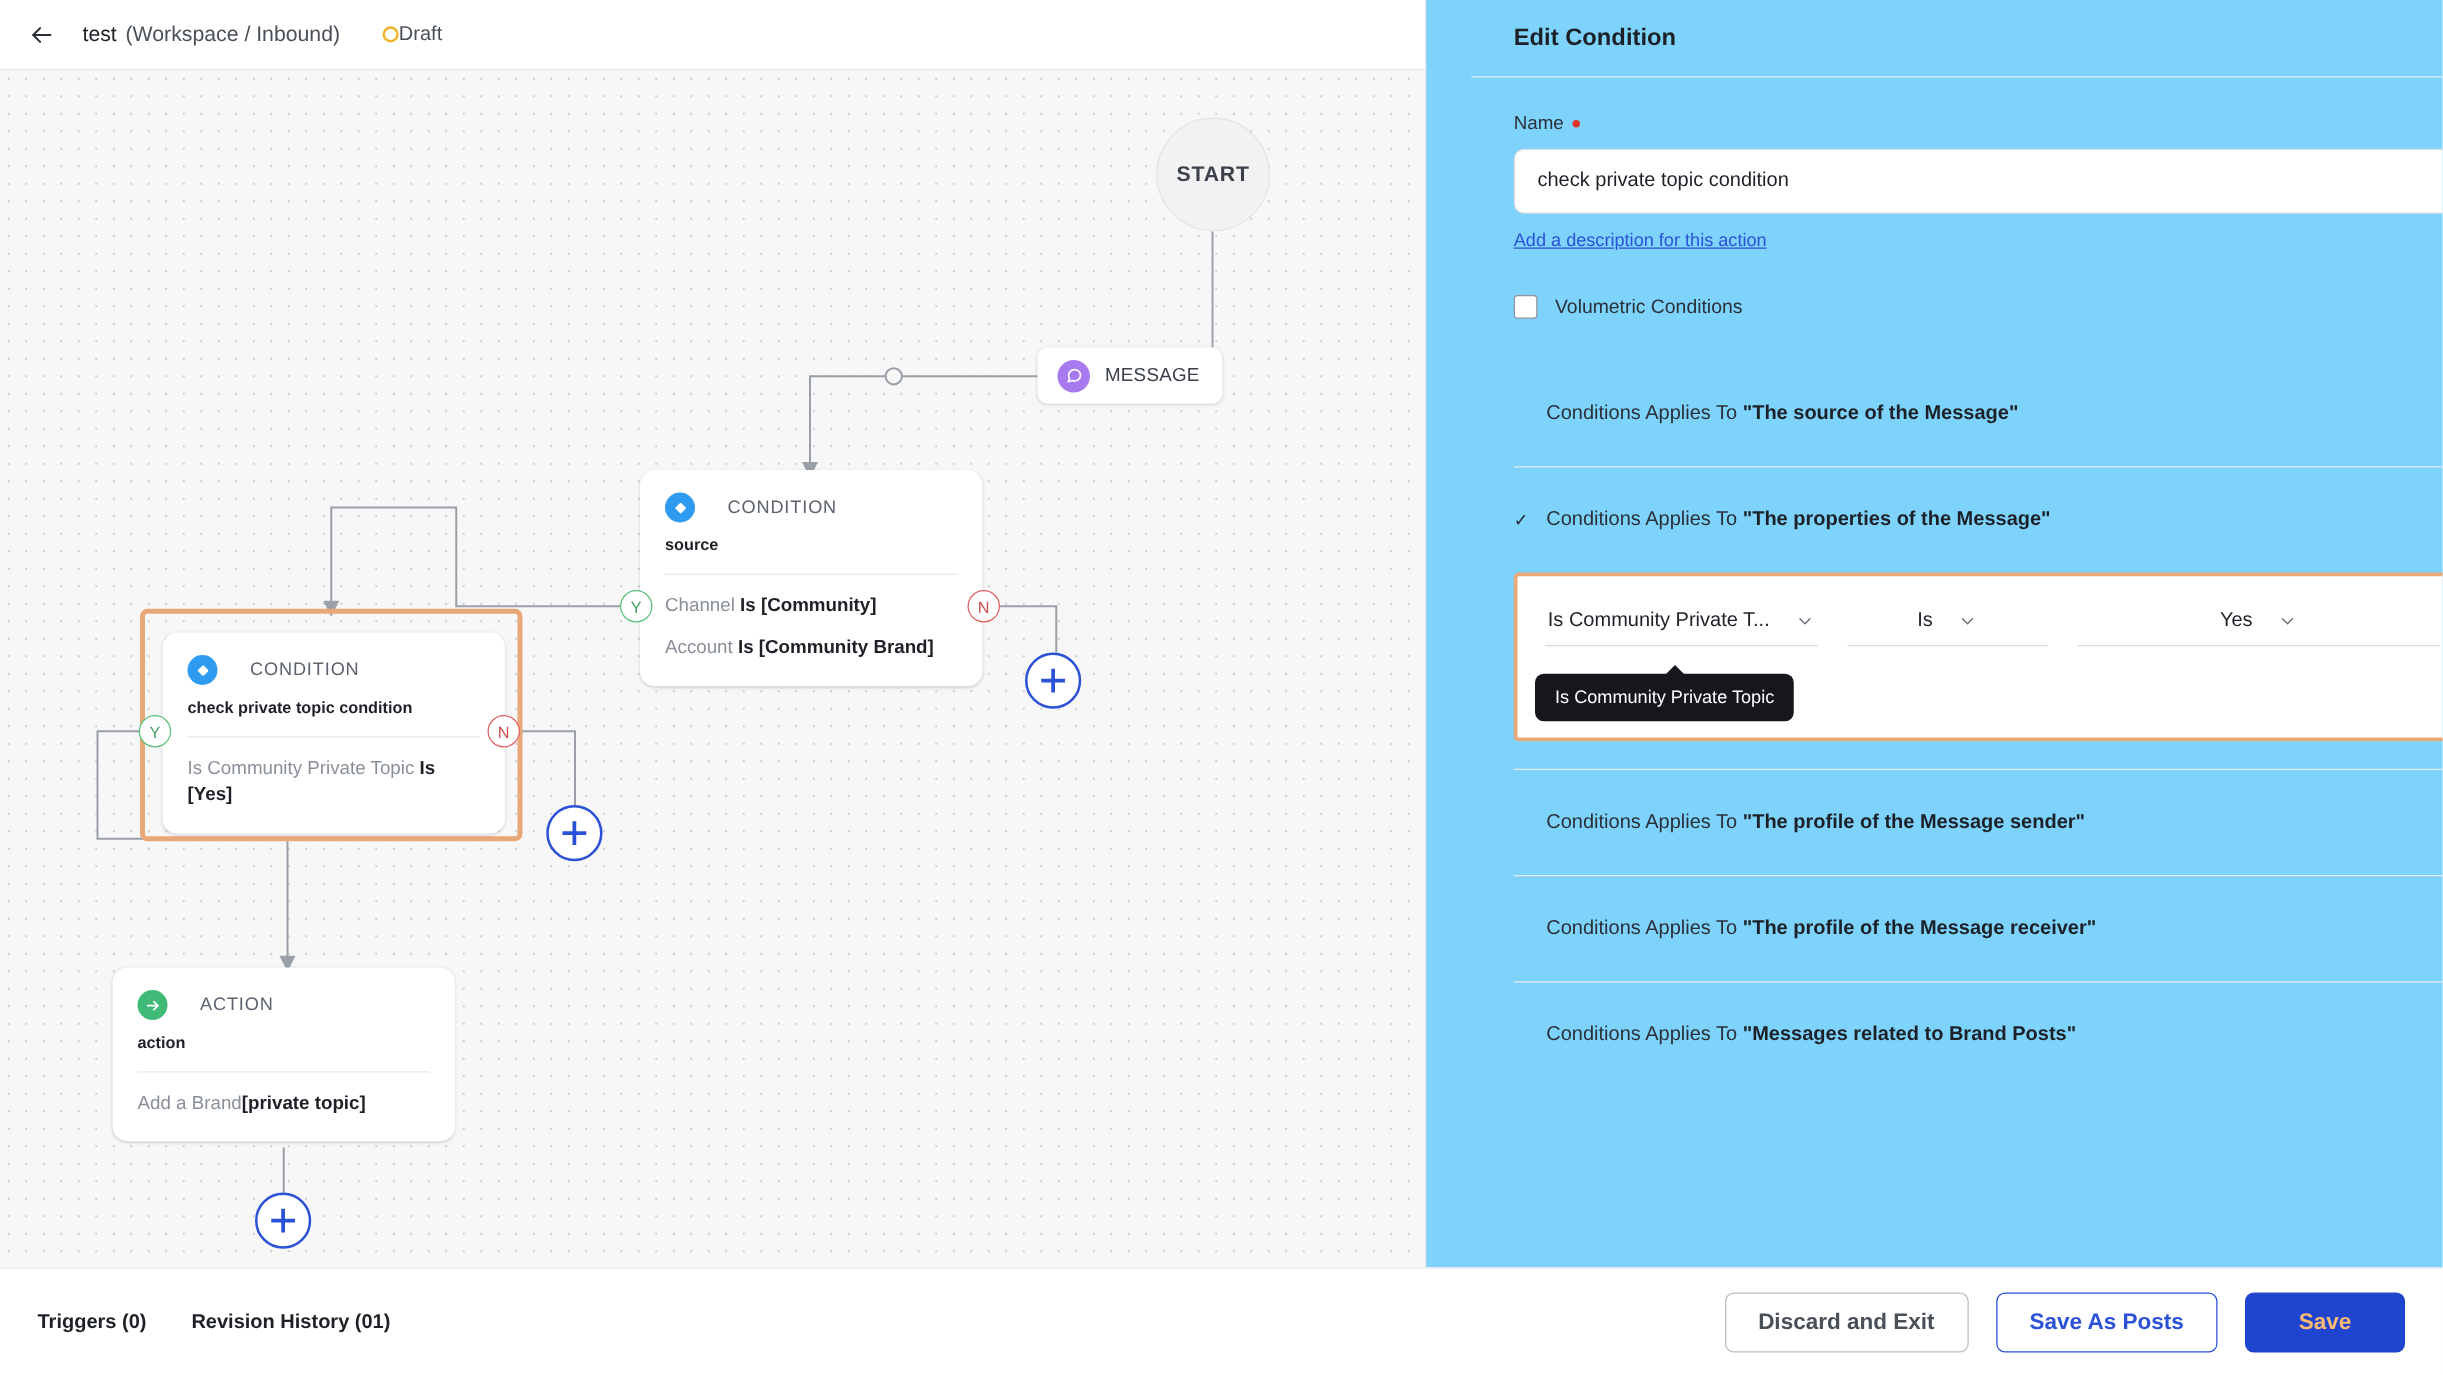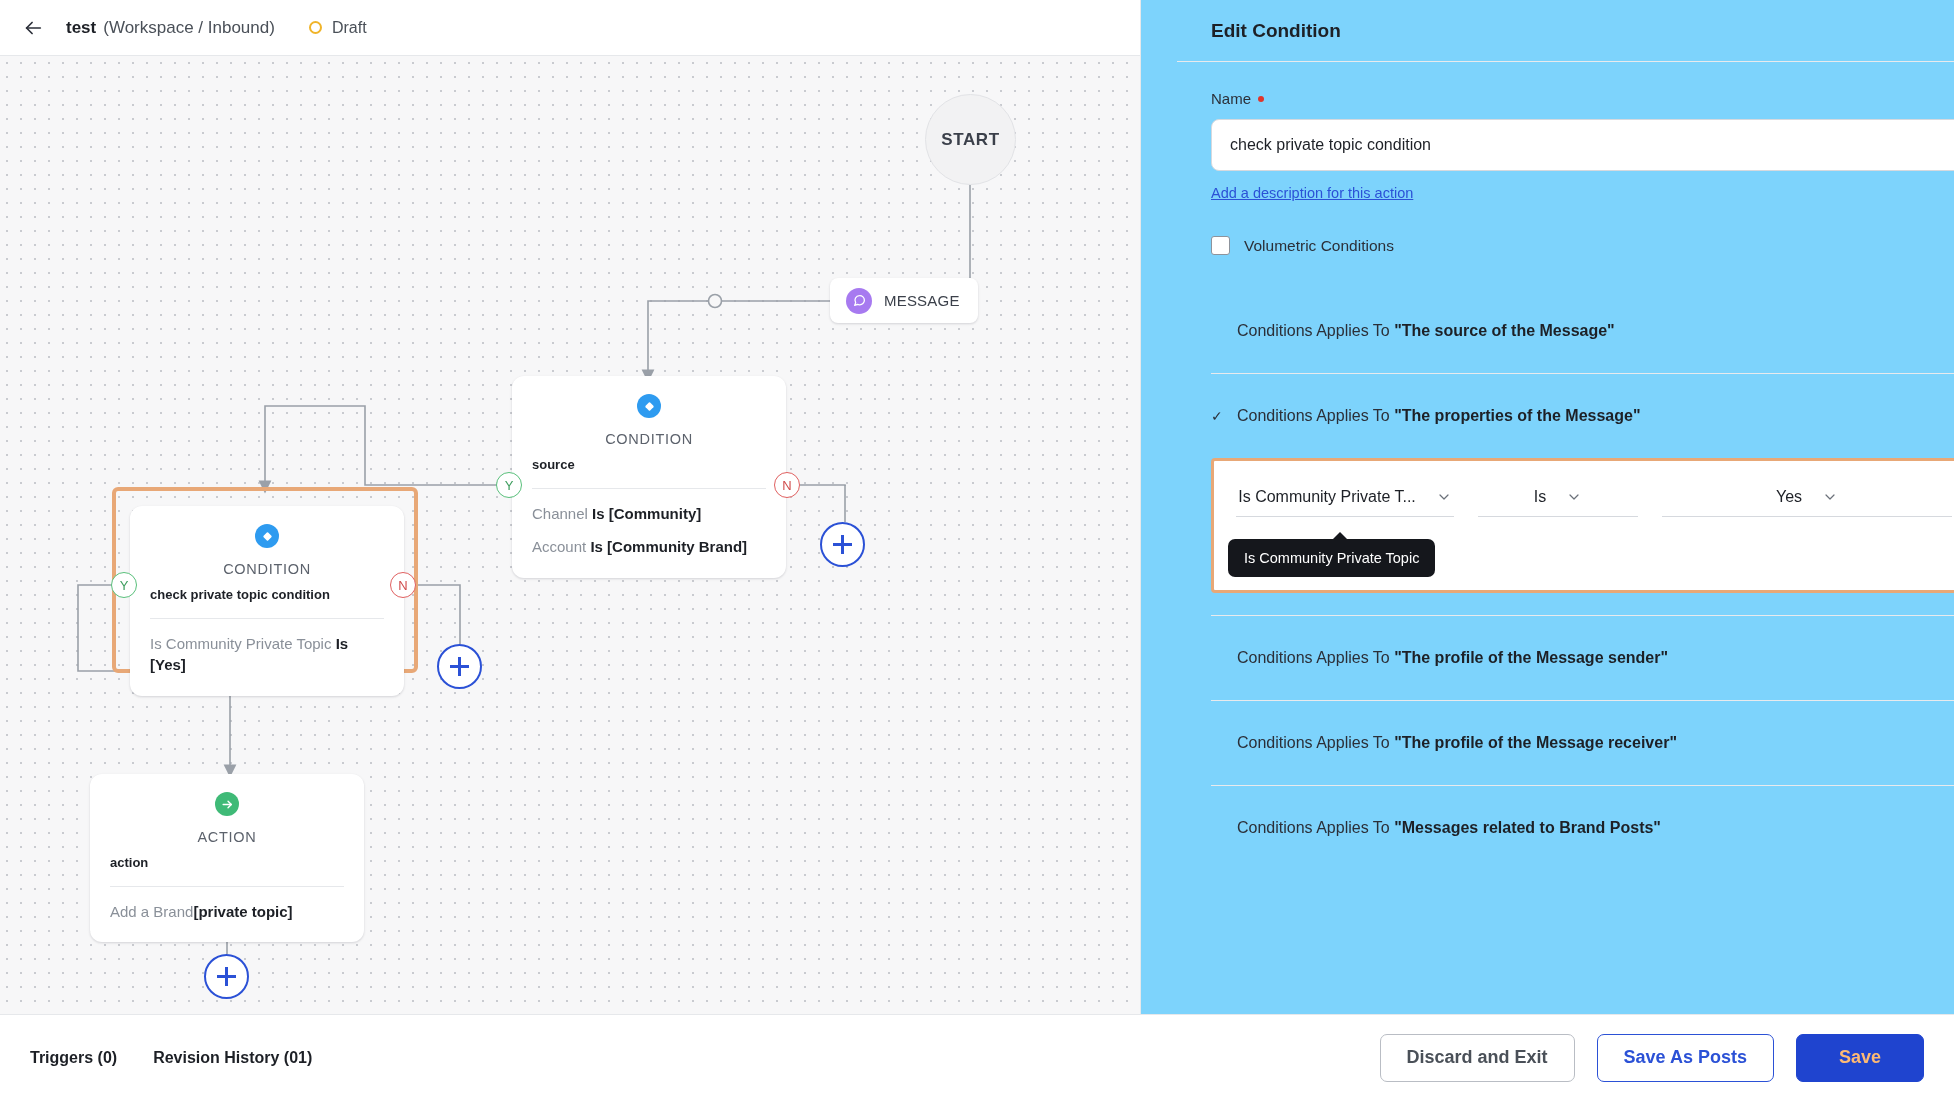--- a/index.html
+++ b/index.html
@@ -16,23 +16,23 @@
   .topbar {
     position: absolute; left: 0; top: 0; width: 1140px; height: 56px;
     background: #fff; border-bottom: 1px solid #e6e8eb;
     display: flex; align-items: center; padding-left: 18px; gap: 18px;
   }
   .back-btn {
     width: 30px; height: 30px; display: flex; align-items: center; justify-content: center;
     color: #2b2f38; cursor: pointer;
   }
   .flow-title { font-size: 17px; color: #1d2026; display: flex; align-items: baseline; gap: 7px; }
-  .flow-title .name { font-weight: 700; text-align: right; }
+  .flow-title .name { font-weight: 400; text-align: right; }
   .flow-title .scope { font-weight: 400; color: #4a5058; }
-  .status-wrap { display: flex; align-items: center; gap: 10px; margin-left: 16px; }
+  .status-wrap { display: flex; align-items: center; margin-left: 16px; }
   .status-dot {
     width: 13px; height: 13px; border-radius: 50%;
     border: 2px solid #f0b429; background: transparent;
   }
   .status-text { font-size: 16px; color: #4a5058; }
 
   
   .canvas {
     position: absolute; left: 0; top: 56px; width: 1140px; height: 958px;
     background-color: #f7f7f8;
@@ -60,21 +60,21 @@
     border-radius: 8px;
   }
   .msg-icon {
     width: 26px; height: 26px; border-radius: 50%; background: #a77af0;
     display: flex; align-items: center; justify-content: center; flex: none;
   }
   .message-node .lbl { font-size: 15px; color: #3b404a; letter-spacing: .2px; }
 
   
   .card { width: 274px; padding: 18px 20px 20px 20px; }
-  .card .hdr { display: flex; align-items: center; gap: 13px; flex-direction: column; }
+  .card .hdr { display: flex; align-items: center; gap: 26px; }
   .card .type { font-size: 14.5px; color: #5c626c; letter-spacing: .7px; }
   .card .title { font-size: 13px; font-weight: 700; color: #1d2026; margin-top: 10px; }
   .card .rule-sep { height: 1px; background: #e6e8eb; margin: 16px 0 14px 0; }
   .card .rule { font-size: 15px; color: #8a9099; line-height: 1.42; margin-bottom: 12px; }
   .card .rule:last-child { margin-bottom: 0; }
   .card .rule b { color: #1d2026; font-weight: 600; }
 
   .cond-icon { width: 24px; height: 24px; border-radius: 50%; background: #2e9bf0;
                display:flex; align-items:center; justify-content:center; flex:none; }
   .act-icon  { width: 24px; height: 24px; border-radius: 50%; background: #3fba77;

